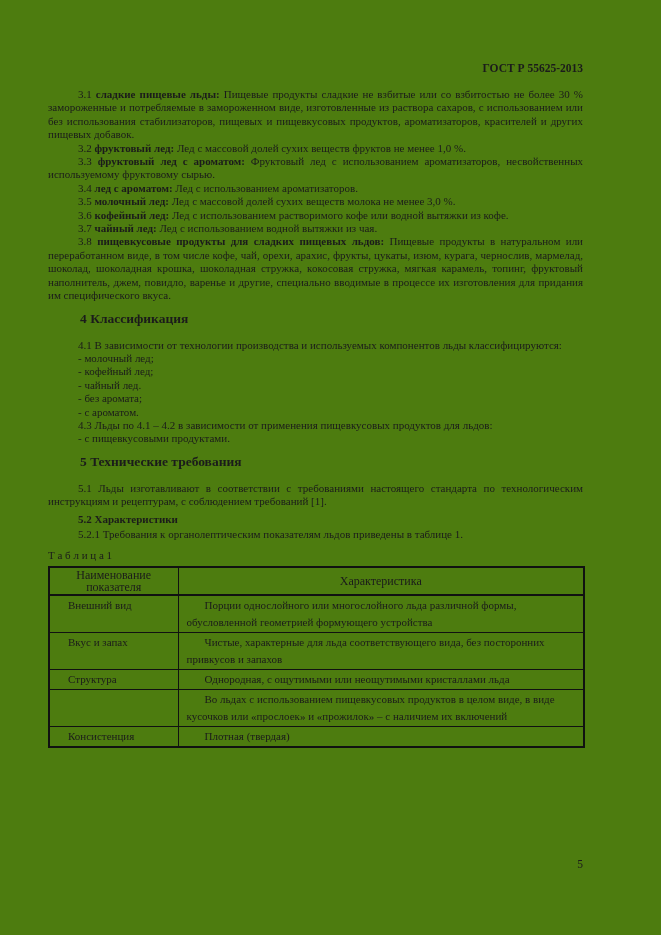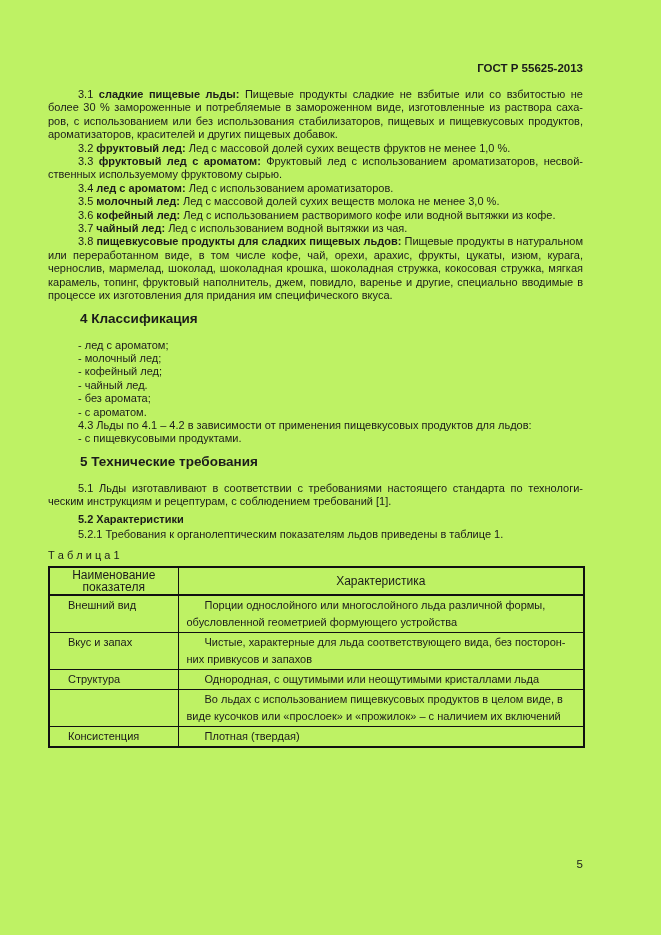--- a/index.html
+++ b/index.html
@@ -1,20 +1,20 @@
 <!DOCTYPE html>
 <html lang="ru"><head>
 <meta charset="utf-8">
 <style>
   html,body { margin:0; padding:0; background:#ffffff; }
   .page {
     position:relative;
     width:661px; height:935px;
-    background:#bef264;
-    font-family:Liberation Sans, sans-serif;
+    background:#4d7c0f;
+    font-family:Liberation Serif, serif;
     color:#1b1b1b;
     overflow:hidden;
   }
   .content {
     position:absolute; left:48px; top:0; width:535px;
   }
   .doc-header {
     margin:62px 0 13px 0;
     text-align:right;
     font-weight:bold;
@@ -100,21 +100,21 @@
     <div id="doc-body">
         <p class="para">3.1 <b>сладкие пищевые льды:</b> Пищевые продукты сладкие не взбитые или со взбитостью не более 30 % замороженные и потребляемые в замороженном виде, изготовленные из раствора саха­ров, с использованием или без использования стабилизаторов, пищевых и пищевкусовых продуктов, ароматизаторов, красителей и других пищевых добавок.</p>
         <p class="para">3.2 <b>фруктовый лед:</b> Лед с массовой долей сухих веществ фруктов не менее 1,0 %.</p>
         <p class="para">3.3 <b>фруктовый лед с ароматом:</b> Фруктовый лед с использованием ароматизаторов, несвой­ственных используемому фруктовому сырью.</p>
         <p class="para">3.4 <b>лед с ароматом:</b> Лед с использованием ароматизаторов.</p>
         <p class="para">3.5 <b>молочный лед:</b> Лед с массовой долей сухих веществ молока не менее 3,0 %.</p>
         <p class="para">3.6 <b>кофейный лед:</b> Лед с использованием растворимого кофе или водной вытяжки из кофе.</p>
         <p class="para">3.7 <b>чайный лед:</b> Лед с использованием водной вытяжки из чая.</p>
         <p class="para">3.8 <b>пищевкусовые продукты для сладких пищевых льдов:</b> Пищевые продукты в нату­ральном или переработанном виде, в том числе кофе, чай, орехи, арахис, фрукты, цукаты, изюм, ку­рага, чернослив, мармелад, шоколад, шоколадная крошка, шоколадная стружка, кокосовая стружка, мягкая карамель, топинг, фруктовый наполнитель, джем, повидло, варенье и другие, специально вво­димые в процессе их изготовления для придания им специфического вкуса.</p>
         <h2 class="heading">4 Классификация</h2>
-        <p class="li">- лед с ароматом;</p>
+        <p class="para">4.1 В зависимости от технологии производства и используемых компонентов льды классифи­цируются:</p>
         <p class="li">- молочный лед;</p>
         <p class="li">- кофейный лед;</p>
         <p class="li">- чайный лед.</p>
         <p class="li">- без аромата;</p>
         <p class="li">- с ароматом.</p>
         <p class="para">4.3 Льды по 4.1 – 4.2 в зависимости от применения пищевкусовых продуктов для льдов:</p>
         <p class="li">- с пищевкусовыми продуктами.</p>
         <h2 class="heading">5 Технические требования</h2>
         <p class="para">5.1 Льды изготавливают в соответствии с требованиями настоящего стандарта по технологи­ческим инструкциям и рецептурам, с соблюдением требований [1].</p>
         <p class="para sub"><b>5.2 Характеристики</b></p>

